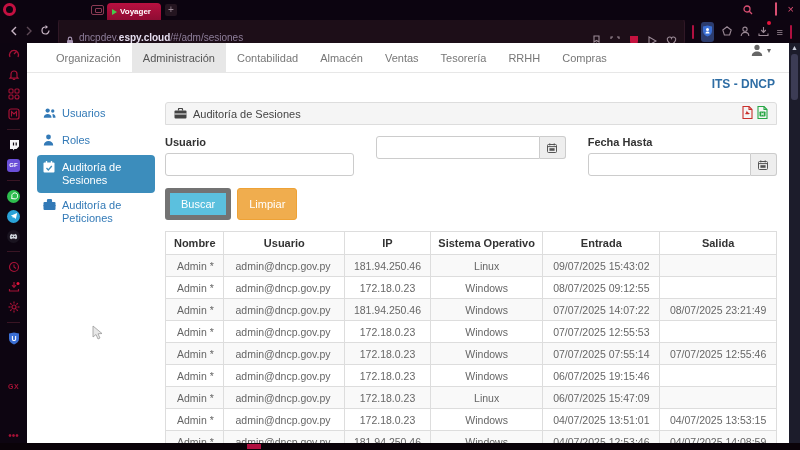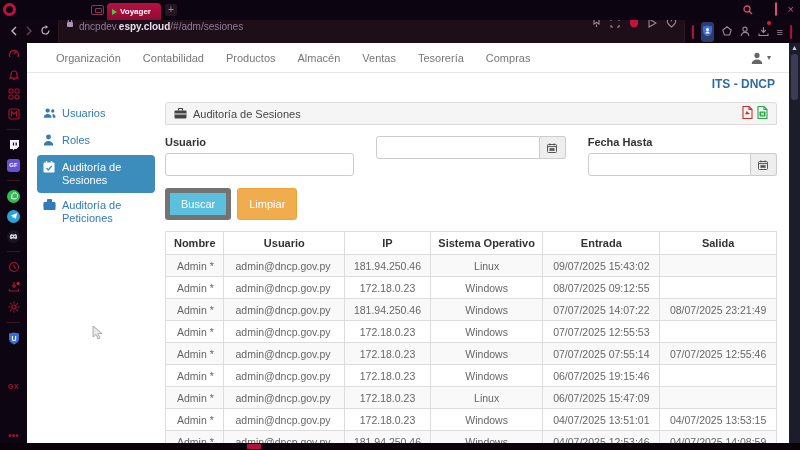--- a/index.html
+++ b/index.html
@@ -19,40 +19,40 @@
   .winctl { position:absolute; right:6px; top:3px; display:flex; align-items:center; gap:11px; }
   .winctl .wicon { color:#d94f72; font-size:11px; line-height:13px; }
   .wicon svg { display:block; }
   .win-max { width:8px; height:8px; border:1px solid #d94f72; border-radius:1px; }
   .win-min { width:9px; height:2px; background:#d94f72; margin-top:5px; }
 
   
   .toolbar { height:23px; flex:0 0 23px; background:#0e0511; display:flex; align-items:center; gap:7px; padding:0 8px 0 10px; }
   .navbtn { color:#c9b6c6; font-size:12px; line-height:14px; }
   .navbtn.dim { color:#5d4956; }
-  .urlpill { flex:1; height:25px; background:#1d0e18; border:1px solid #301826; border-radius:9px; display:flex; align-items:flex-end; gap:5px; padding:17px 7px; }
+  .urlpill { flex:1; height:25px; background:#1d0e18; border:1px solid #301826; border-radius:9px; display:flex; align-items:flex-start; gap:5px; padding:17px 7px; }
   .url-text { font-size:10px; color:#8e7e9a; white-space:nowrap; }
   .url-text .host { color:#e6def0; font-weight:bold; }
   .pill-icons { margin-left:auto; display:flex; align-items:center; gap:9px; }
   .tb-divider { width:2px; height:14px; background:#b01040; border-radius:1px; }
   .ext-icons { display:flex; align-items:center; gap:8px; }
   .ext-hl { background:#2c3c6e; border-radius:3px; padding:1px; }
 
   
   .mainrow { flex:1; display:flex; min-height:0; }
   .gx-sidebar { flex:0 0 27px; background:#0d0511; display:flex; flex-direction:column; align-items:center; padding-top:4px; gap:6px; }
   .gx-divider { width:13px; height:1px; background:#3a1524; margin:2px 0; }
   .gxi { width:14px; height:14px; display:flex; align-items:center; justify-content:center; flex:0 0 auto; }
   .badge-circle { width:13px; height:13px; border-radius:50%; display:flex; align-items:center; justify-content:center; }
   .gx-text { color:#a61236; font-size:7px; font-weight:bold; letter-spacing:0.5px; }
   .gx-more { color:#a61236; font-size:10px; line-height:6px; margin-top:auto; margin-bottom:4px; }
 
   
   .page { flex:1; background:#fff; display:flex; flex-direction:column; min-width:0; overflow:hidden; position:relative; }
-  .app-navbar { height:30px; flex:0 0 30px; border-bottom:1px solid #e7e7e7; display:flex; align-items:center; padding-left:18px; }
+  .app-navbar { height:30px; flex:0 0 30px; border-bottom:1px solid #e7e7e7; display:flex; align-items:flex-start; padding-left:18px; }
   .app-navbar .nav-item { font-size:11px; color:#777; padding:0 11px; line-height:30px; white-space:nowrap; }
   .app-navbar .nav-item.active { background:#e7e7e7; color:#555; }
   .nav-user { margin-left:auto; display:flex; align-items:center; gap:3px; padding-right:18px; }
   .nav-user .caret { color:#666; font-size:8px; }
   .account-row { height:22px; flex:0 0 22px; display:flex; align-items:center; justify-content:flex-end; padding-right:14px; }
   .account-label { color:#2e6da4; font-weight:bold; font-size:12px; }
 
   .content-row { flex:1; display:flex; min-height:0; padding-top:4px; }
   .app-sidebar { flex:0 0 130px; padding:2px 2px 0 10px; }
   .side-item { display:flex; gap:6px; color:#337ab7; font-size:11px; padding:6px 6px; line-height:13px; align-items:flex-start; }
@@ -317,31 +317,32 @@
       <span class="gx-more">•••</span>
     </div>
 
     <div class="page">
 
       <div class="app-navbar">
         <span style="display:flex;">
 
             <span class="nav-item">Organización</span>
 
+            <span class="nav-item active">Administración</span>
 
             <span class="nav-item">Contabilidad</span>
 
-            <span class="nav-item">Productos</span>
 
             <span class="nav-item">Almacén</span>
 
             <span class="nav-item">Ventas</span>
 
             <span class="nav-item">Tesorería</span>
 
+            <span class="nav-item">RRHH</span>
 
             <span class="nav-item">Compras</span>
           </span>
         <span class="nav-user">
           <svg width="14" height="14" viewBox="0 0 14 14">
               <circle cx="7" cy="4.4" r="2.6" fill="#666"></circle>
               <path d="M1.8 13 c0-3 2.3-4.6 5.2-4.6 s5.2 1.6 5.2 4.6 Z" fill="#666"></path>
             </svg>
           <span class="caret">▾</span>
         </span>

